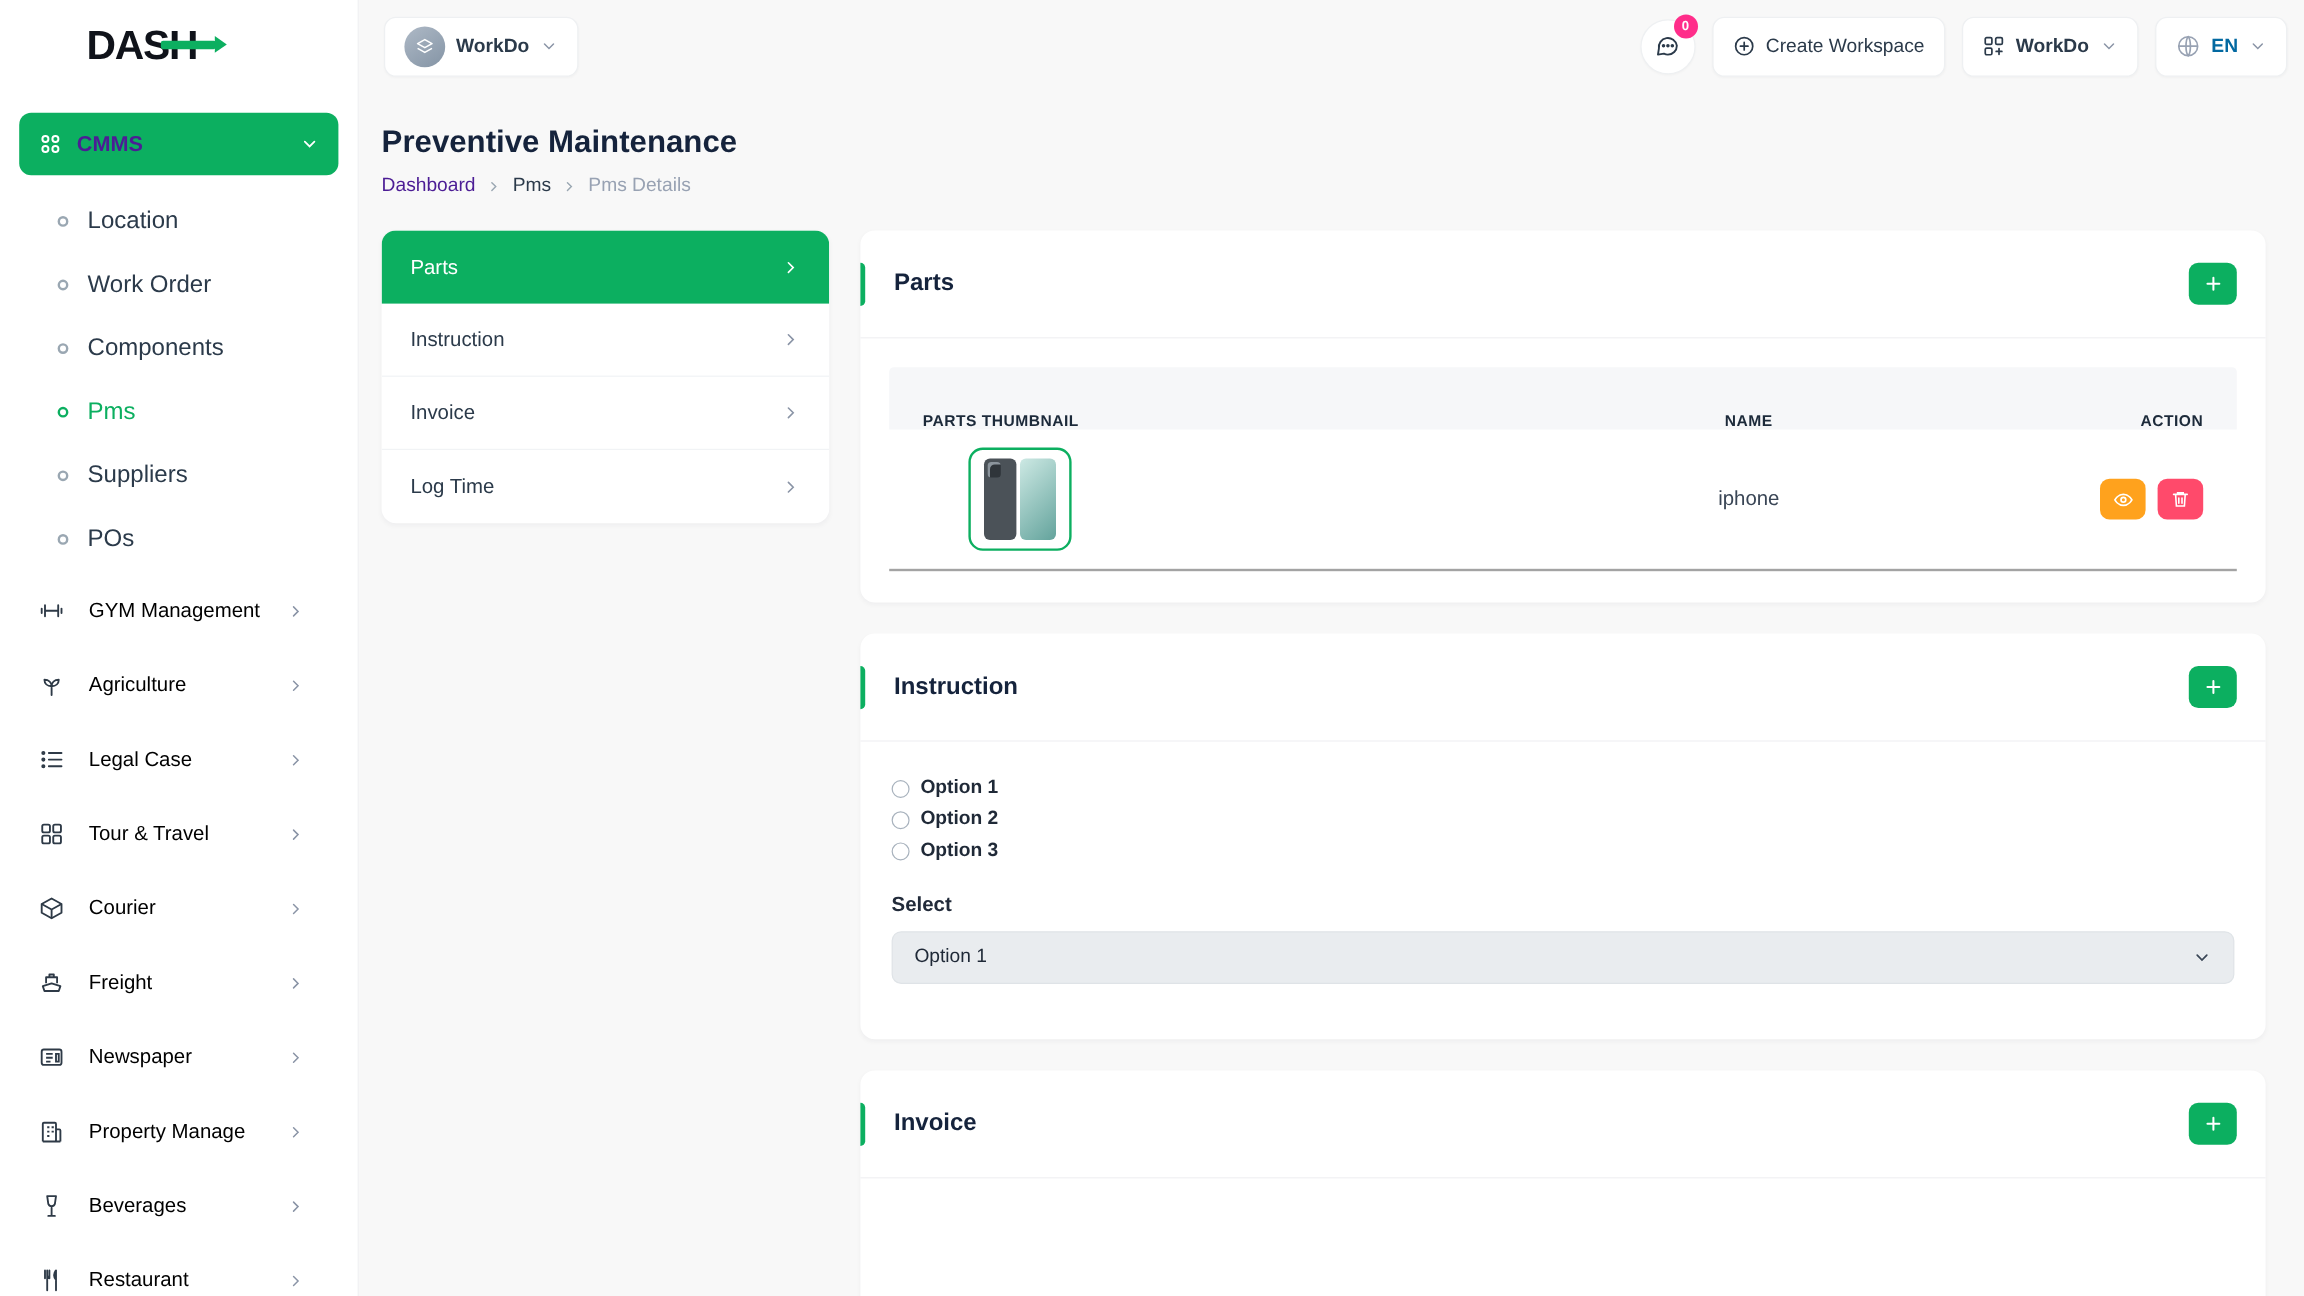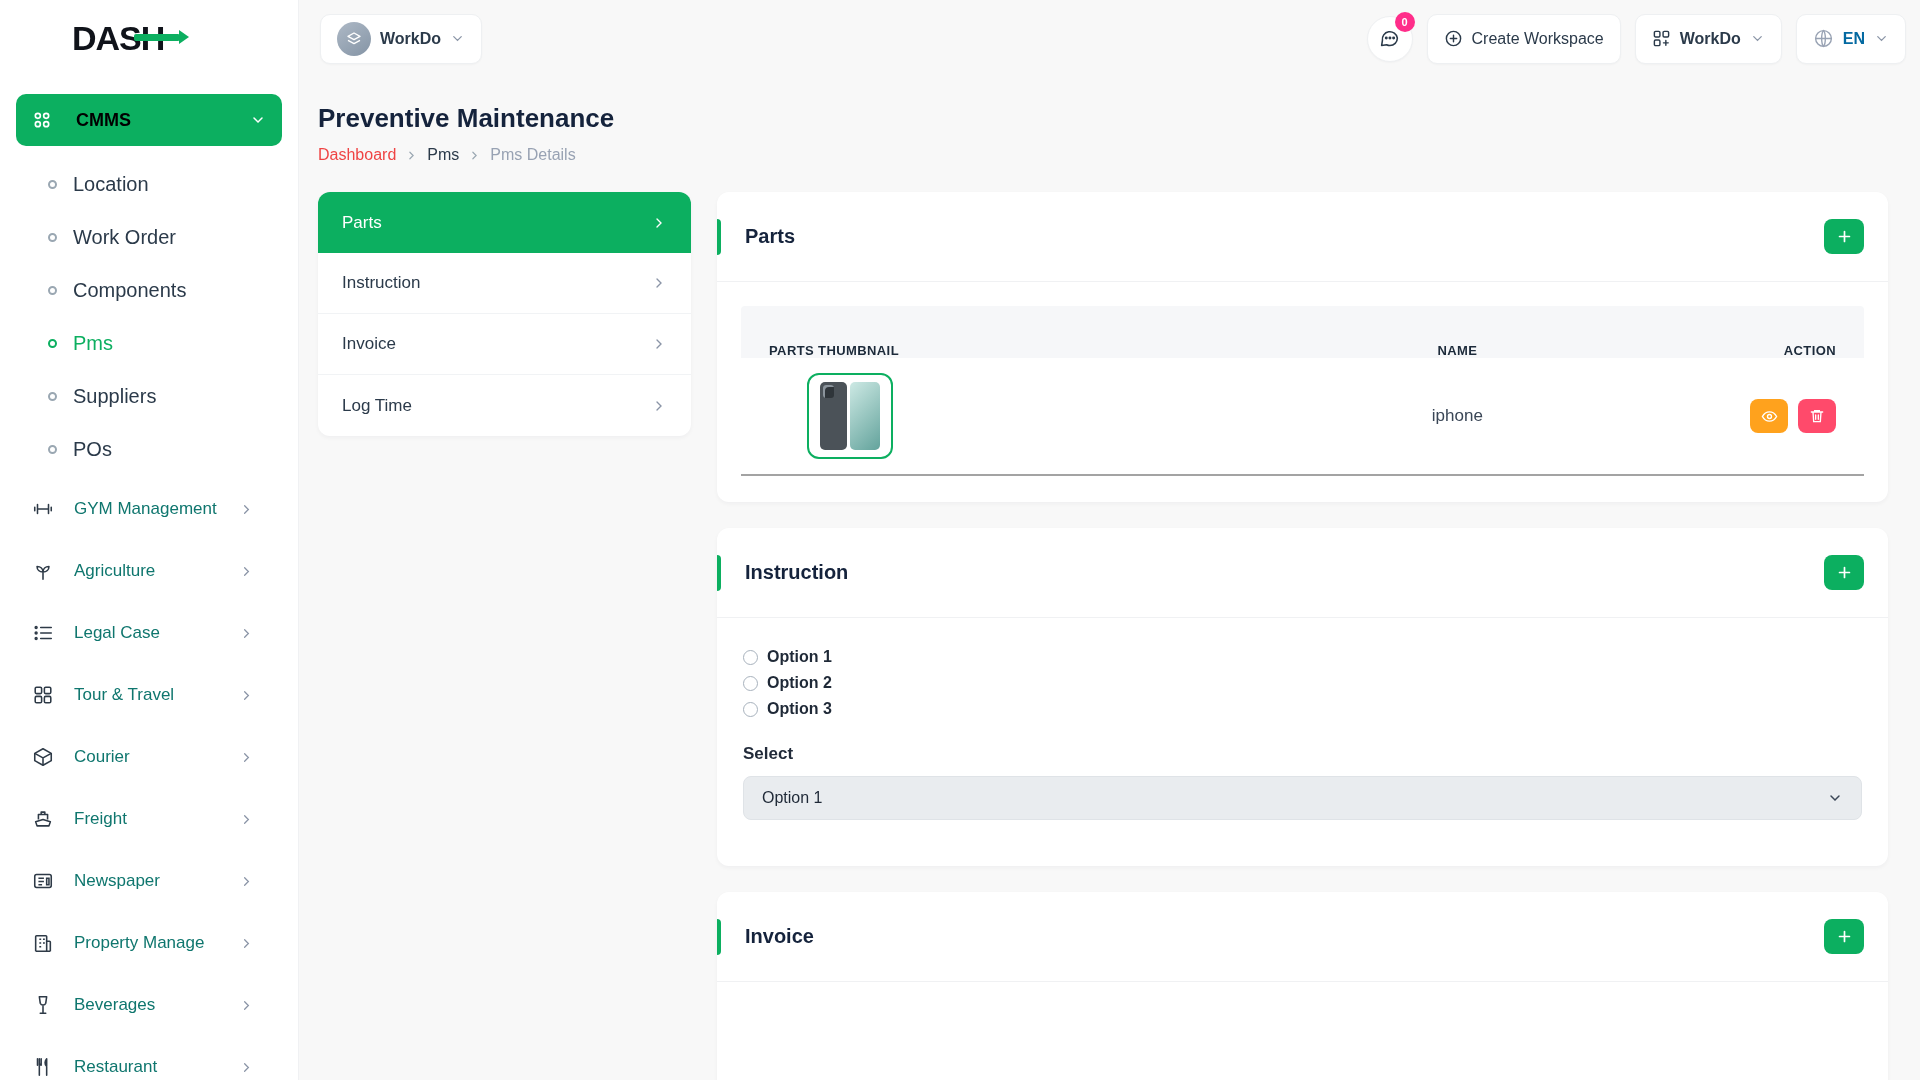--- a/index.html
+++ b/index.html
@@ -19,33 +19,33 @@
   }
   .logo-wrap { height:77px; display:flex; align-items:center; padding-left:72px; }
   .logo { position:relative; font-size:34px; font-weight:800; letter-spacing:-1px; color:#10131a; cursor:pointer; }
   .logo-arrow { position:absolute; right:-16px; top:15px; width:46px; height:7px; background:#0caf60; border-radius:2px; }
   .logo-arrow::after {
     content:""; position:absolute; right:-9px; top:-4px;
     border-left:10px solid #0caf60; border-top:7.5px solid transparent; border-bottom:7.5px solid transparent;
   }
   .cmms-btn {
     margin:17px 16px 8px 16px; height:52px; background:#0caf60; border-radius:10px;
-    display:flex; align-items:center; gap:24px; padding:16px 16px; color:#000000;
+    display:flex; align-items:center; gap:12px; padding:16px 16px; color:#4c1d95;
     font-size:18px; font-weight:700; cursor:pointer;
   }
   .cmms-btn .chev { margin-left:auto; }
   .subnav { padding:4px 0 2px 0; }
   .sub-item { height:53px; display:flex; align-items:center; gap:16px; padding-left:48px; cursor:pointer; }
   .sub-dot { width:9px; height:9px; border:2px solid #9aa7b2; border-radius:50%; flex:none; }
   .sub-item span.lbl { font-size:20px; font-weight:500; color:#2b3a4a; }
   .sub-item.active .sub-dot { border-color:#0caf60; }
   .sub-item.active span.lbl { color:#0caf60; }
   .module-item { height:62px; display:flex; align-items:center; gap:20px; padding:0 44px 0 32px; cursor:pointer; color:#2b3a4a; }
   .module-item .mi { width:22px; height:22px; flex:none; color:#2e3a47; }
-  .module-item span.lbl { font-size:17px; font-weight:500; color:#0f766e; }
+  .module-item span.lbl { font-size:17px; font-weight:500; color:#000000; }
   .module-item .chev { margin-left:auto; color:#8a94a6; }
 
   
   .topbar {
     position:absolute; left:298px; right:0; top:0; height:77px;
     display:flex; align-items:center; padding:0 14px 0 22px; z-index:4;
   }
   .pill {
     background:#fff; border:1px solid #eef0f2; border-radius:10px;
     display:flex; align-items:center; gap:9px; height:50px; padding:0 16px;
@@ -69,21 +69,21 @@
     display:flex; align-items:center; justify-content:center;
   }
   .globe { color:#98a2b3; }
   .chev { color:#8a94a6; }
 
   
   .main { position:absolute; left:318px; top:77px; right:32px; }
   .page-head { padding-top:26px; }
   .page-head h1 { font-size:26px; font-weight:700; color:#15233c; }
   .breadcrumb { margin-top:12px; display:flex; align-items:center; gap:9px; font-size:16px; }
-  .breadcrumb .bc-link { color:#ef4444; cursor:pointer; }
+  .breadcrumb .bc-link { color:#4c1d95; cursor:pointer; }
   .breadcrumb .bc-mid { color:#2b3a4a; font-weight:500; cursor:pointer; }
   .breadcrumb .bc-cur { color:#98a2b3; }
   .bc-sep { color:#9aa7b2; }
 
   .content-row { display:flex; gap:26px; margin-top:28px; align-items:flex-start; }
 
   .tabs-card {
     width:373px; flex:none; background:#fff; border-radius:12px; overflow:hidden;
     box-shadow:0 2px 4px rgba(16,24,40,.04);
   }

